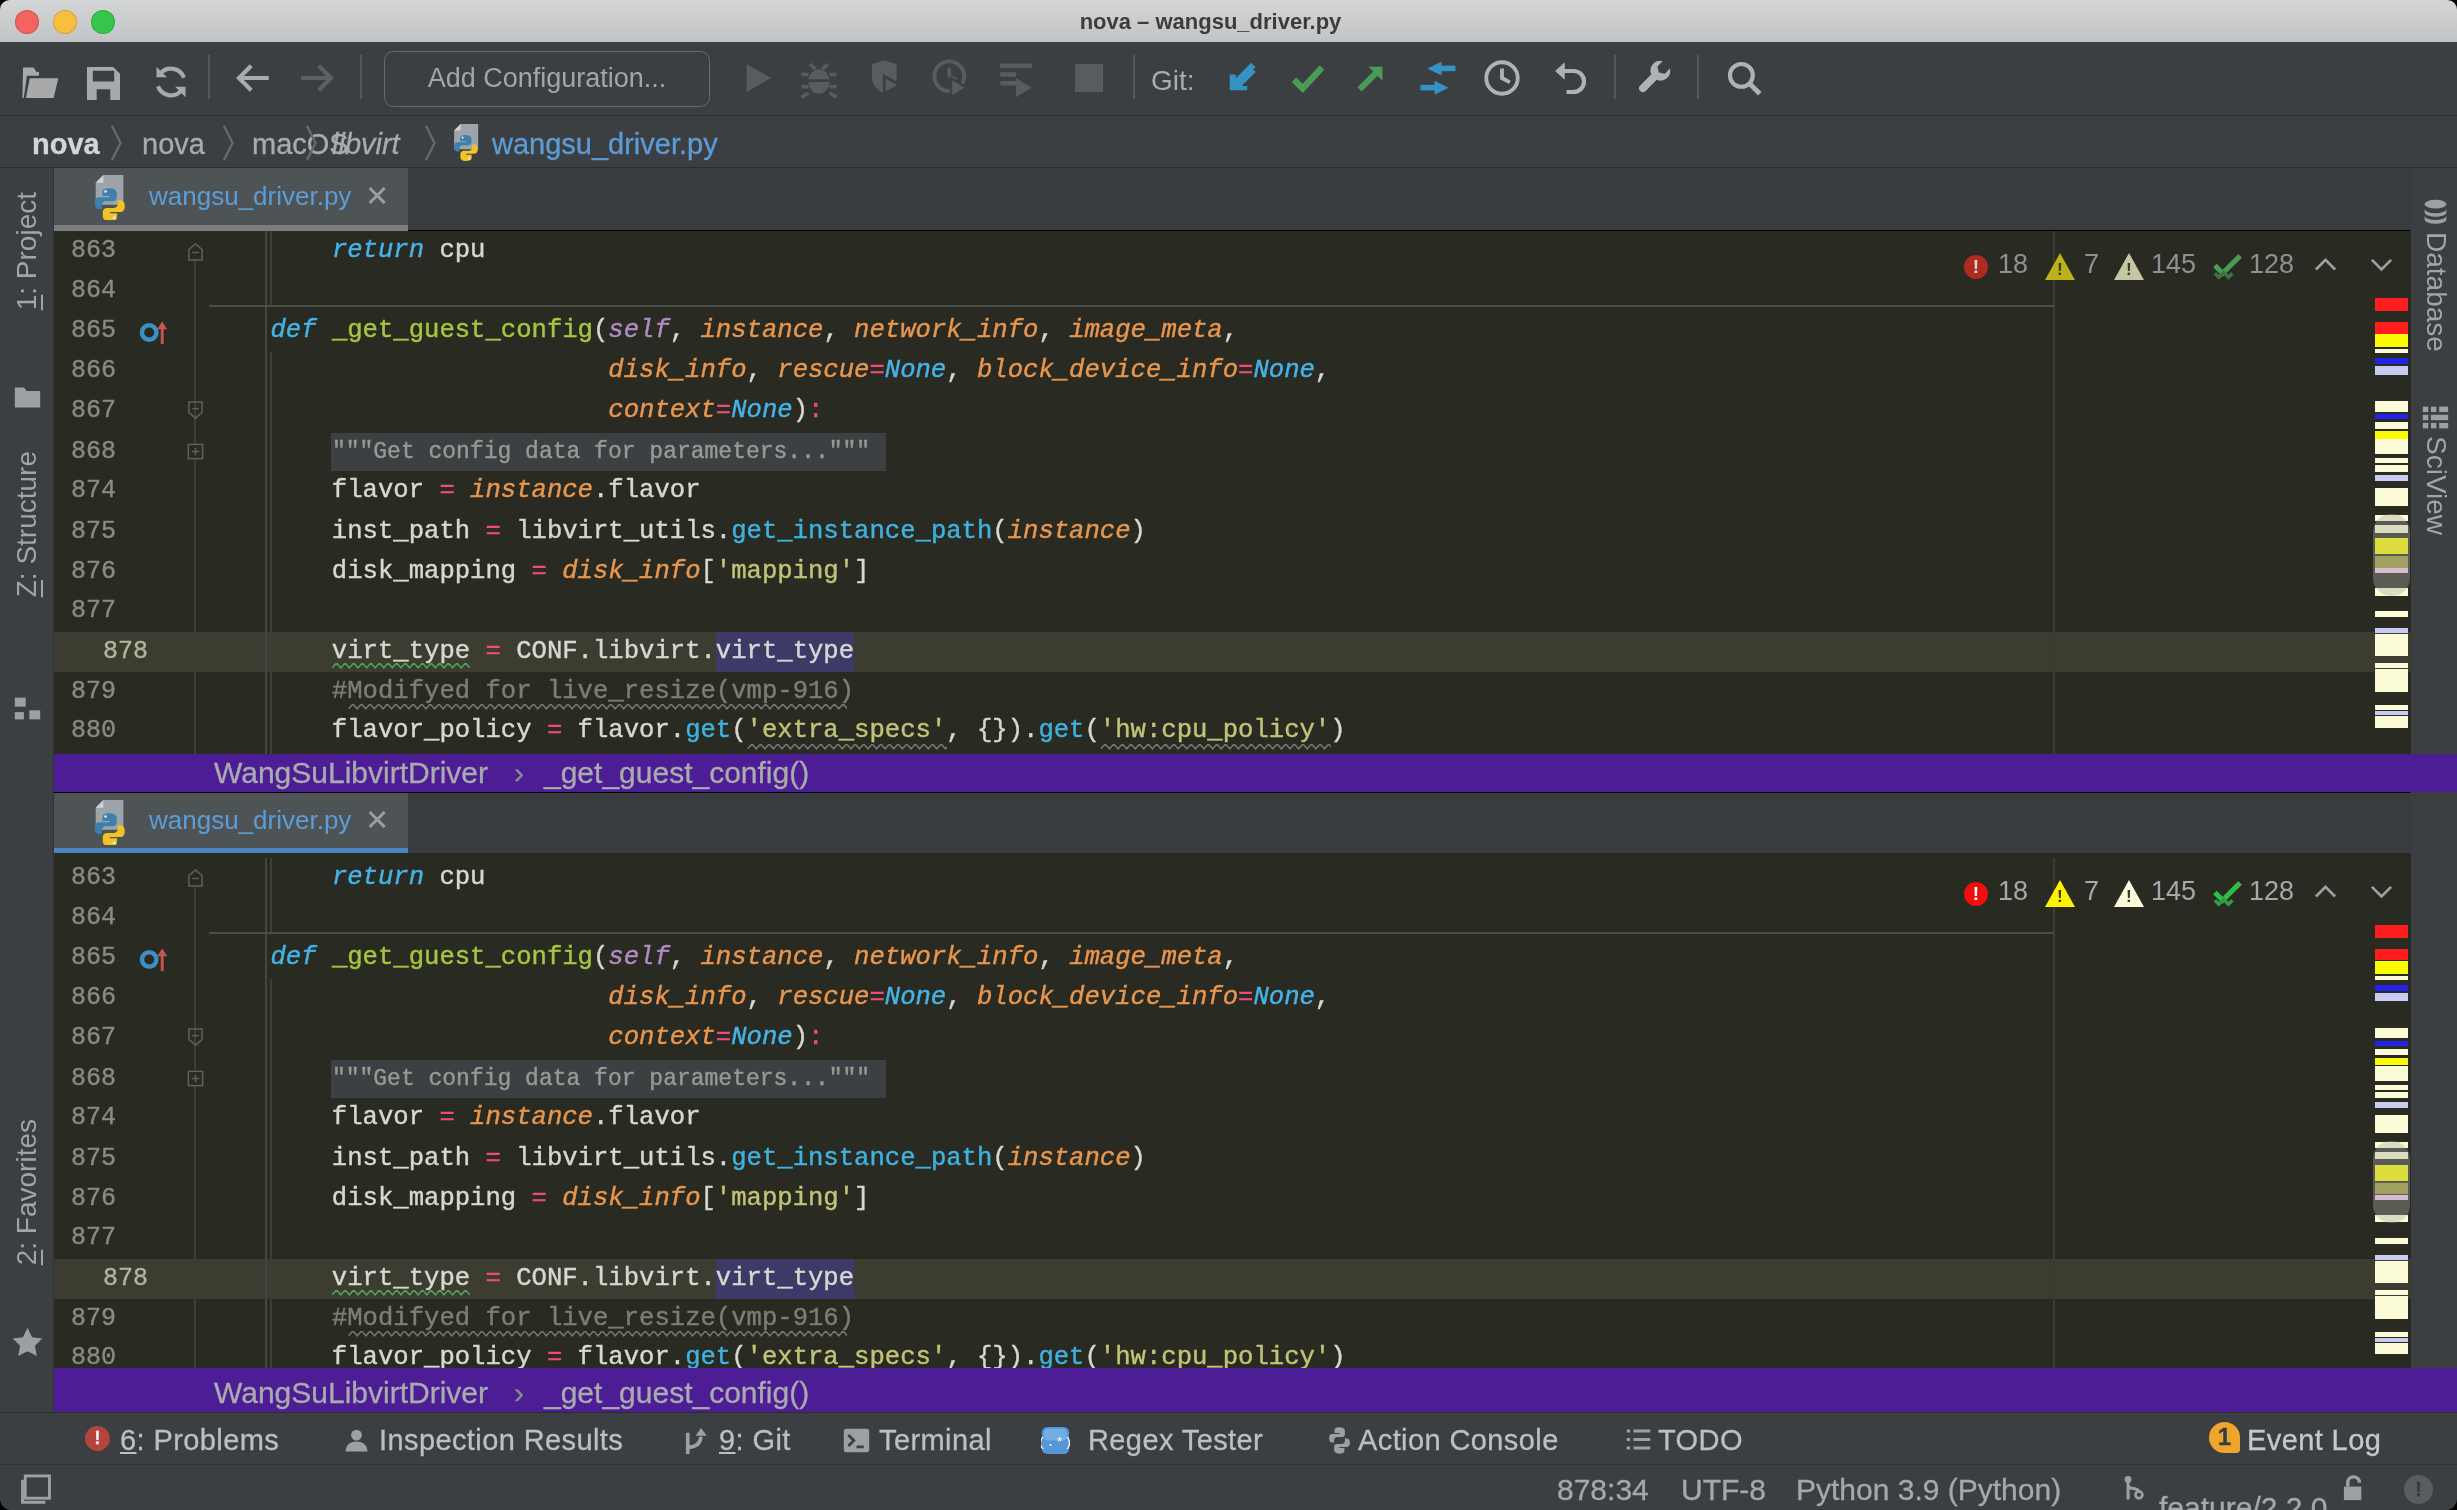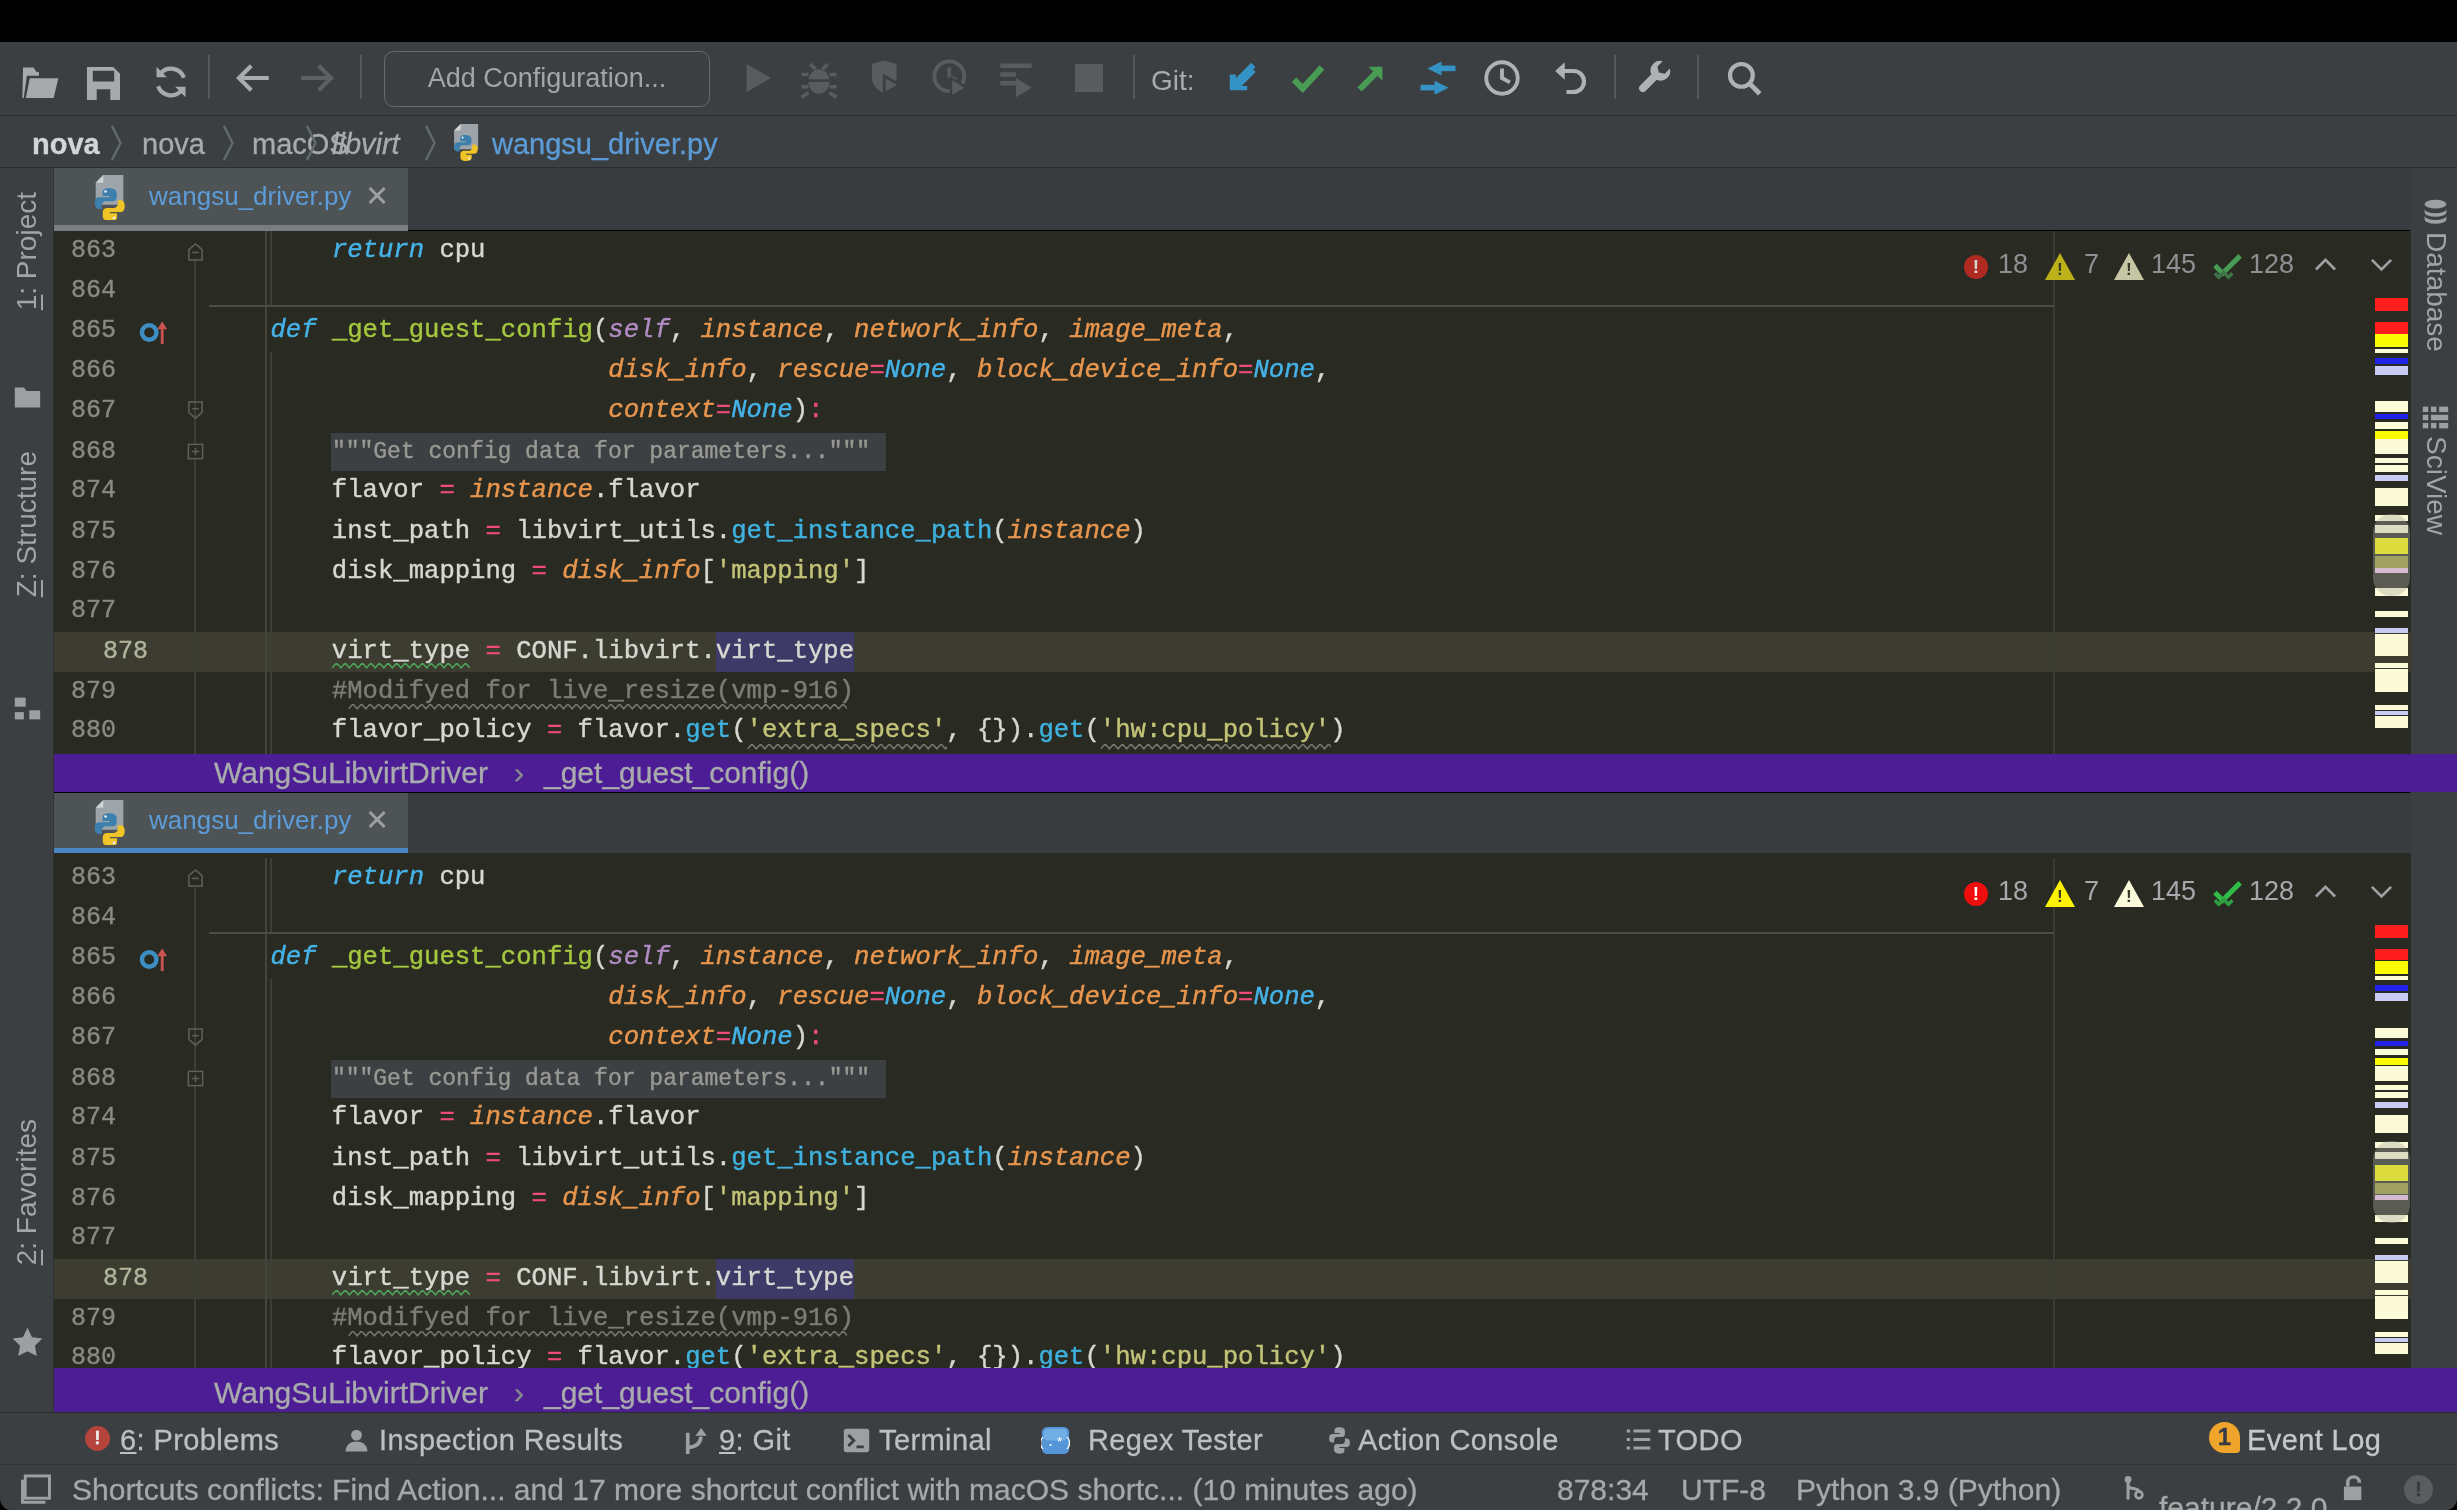--- a/index.html
+++ b/index.html
@@ -86,20 +86,26 @@
   #toolwin { left:0; top:1412px; width:2457px; height:52px; background:#3c3f41;
     border-top:1.9px solid #2b2d2e; font-size:29px; color:#bdbfc1; letter-spacing:0.4px; -webkit-text-stroke:0.3px; }
   #statusbar { left:0; top:1464px; width:2457px; height:46px; background:#3c3f41; border-radius:0 0 11.5px 11.5px;
     border-top:1.9px solid #323435; font-size:30px; color:#a6a8aa; -webkit-text-stroke:0.3px; }
   .u { text-decoration:underline; }
 </style>
 </head>
 <body>
 <div id="root">
 
+  <div id="titlebar" class="abs">
+    <div class="tl abs" style="left:15.4px; background:#f3635f;"></div>
+    <div class="tl abs" style="left:53px; background:#f8be3f;"></div>
+    <div class="tl abs" style="left:91px; background:#36c64c;"></div>
+    <div id="title" class="abs">nova – wangsu_driver.py</div>
+  </div>
 
   <div id="toolbar" class="abs">
 
     <svg class="abs" style="left:21px;top:23px;" width="38" height="35" viewBox="0 0 22 19">
       <path d="M0.8 18.5 L1.2 0.8 H7.2 L9 3.4 H10.4 V5.6 H3.4 L1.6 18.5 z" fill="#a7a9ab"></path>
       <path d="M2.8 18.5 L5.1 7.1 H21.6 L18.9 18.5 z" fill="#a7a9ab"></path>
     </svg>
 
     <svg class="abs" style="left:86px;top:24px;" width="35" height="35" viewBox="0 0 18 18">
       <path fill-rule="evenodd" d="M0.5 0.5 H14 L17.5 4 V17.5 H0.5 z M3.5 2.5 V8 H14.5 V2.5 z M5.5 12 V17.5 H12.5 V12 z" fill="#a7a9ab"></path>
@@ -586,21 +592,20 @@
     </svg>
     <div class="abs" style="left:1658px;top:10.6px;">TODO</div>
     <div class="abs" style="left:2209px;top:8.6px;width:31px;height:31px;border-radius:50% 50% 3.8px 50%;background:#efa42c;color:#353a44;font-size:24px;font-weight:700;text-align:center;line-height:30px;">1</div>
     <div class="abs" style="left:2247px;top:10.6px;color:#c6c8ca;">Event Log</div>
   </div>
   <div id="statusbar" class="abs">
     <svg class="abs" style="left:19px;top:8.6px;" width="33" height="31" viewBox="0 0 17 16">
       <rect x="3.2" y="1" width="12.5" height="11.5" fill="none" stroke="#9da0a2" stroke-width="1.5"></rect>
       <path d="M1.8 3 V14.6 H13.6" fill="none" stroke="#9da0a2" stroke-width="1.5"></path>
     </svg>
-    <div class="abs" style="left:72px;top:7.7px;">Shortcuts conflicts: Find Action... and 17 more shortcut conflict with macOS shortc... (10 minutes ago)</div>
     <div class="abs" style="left:1557px;top:7.7px;">878:34</div>
     <div class="abs" style="left:1681px;top:7.7px;">UTF-8</div>
     <div class="abs" style="left:1796px;top:7.7px;">Python 3.9 (Python)</div>
     <svg class="abs" style="left:2119px;top:8.6px;" width="29" height="29" viewBox="0 0 16 16">
       <path d="M5 2 v12 M5 6 c0 3 6 1 6 4" fill="none" stroke="#9da0a2" stroke-width="1.7"></path>
       <circle cx="11" cy="11.5" r="1.9" fill="none" stroke="#9da0a2" stroke-width="1.5"></circle>
       <circle cx="5" cy="3" r="1.9" fill="#9da0a2"></circle>
     </svg>
     <div class="abs" style="left:2159px;top:26px;">feature/2.2.0</div>
     <svg class="abs" style="left:2340px;top:7.7px;" width="33" height="31" viewBox="0 0 17 16">

